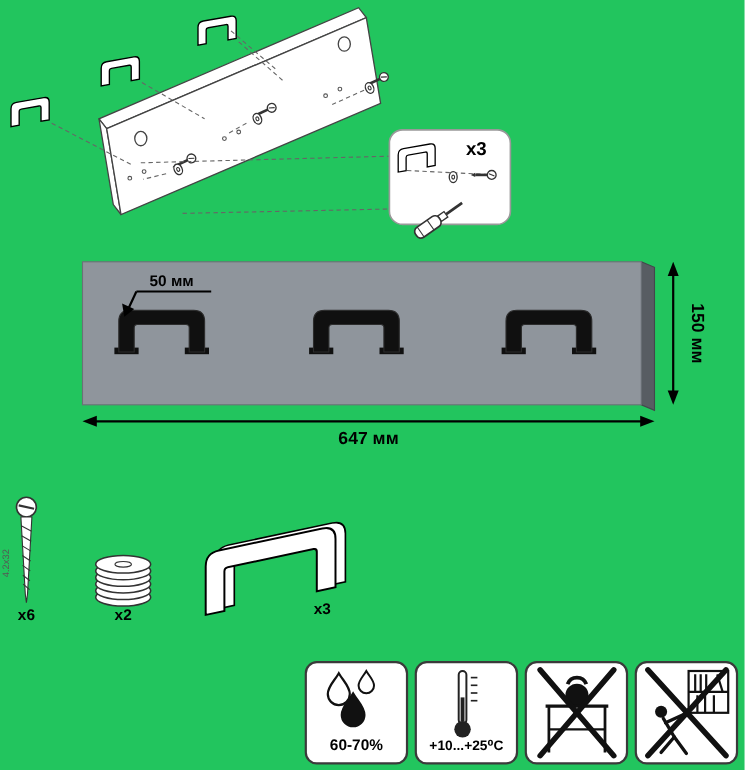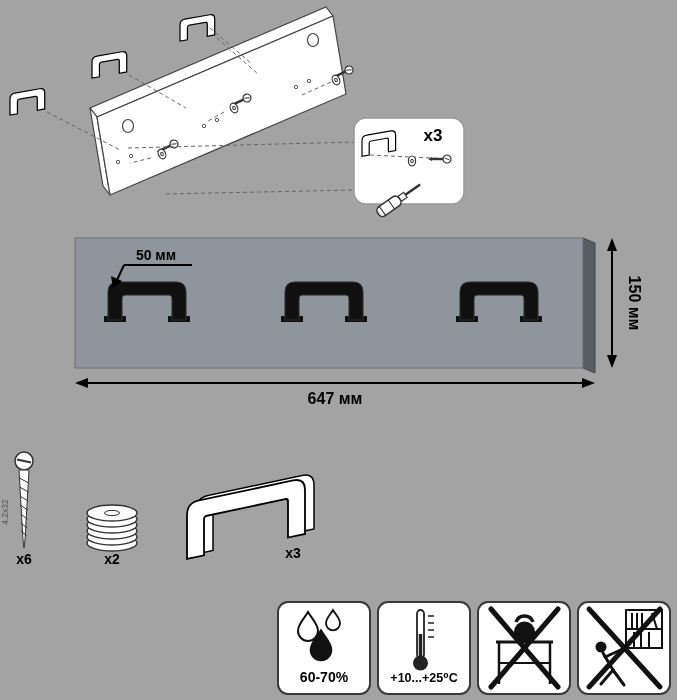--- a/index.html
+++ b/index.html
@@ -1,16 +1,16 @@
 <!DOCTYPE html>
 <html><head>
 <meta charset="utf-8">
 <style>
   html,body{margin:0;padding:0;background:#fff;}
-  .sheet{position:relative;width:677px;height:700px;background:#a3a3a3;overflow:hidden;}
+  .sheet{position:relative;width:677px;height:700px;background:#22c55e;overflow:hidden;}
   svg text{font-family:"Liberation Sans","DejaVu Sans",sans-serif;fill:#000;}
   .dim-lbl{font-size:16px;font-weight:bold;}
   .cnt-lbl{font-size:14px;font-weight:bold;}
   .call-lbl{font-size:17px;font-weight:bold;}
   .care-lbl{font-size:14px;font-weight:bold;}
   .care-lbl-sm{font-size:12.5px;font-weight:bold;}
   .tiny-lbl{font-size:8.5px;fill:#555;}
 </style>
 </head>
 <body>

